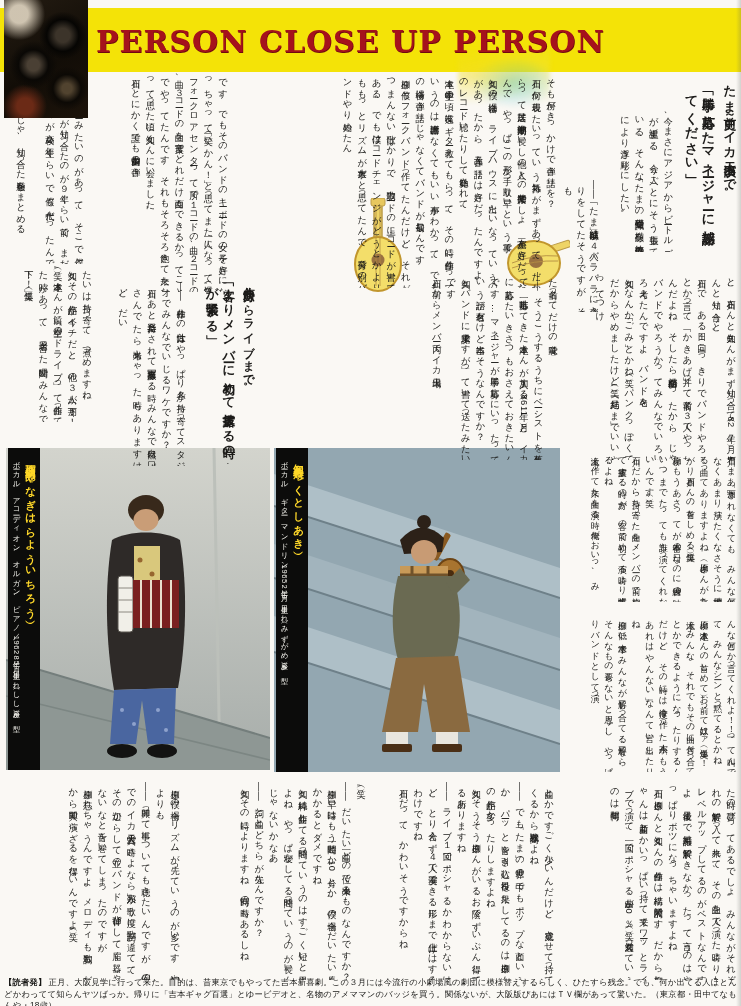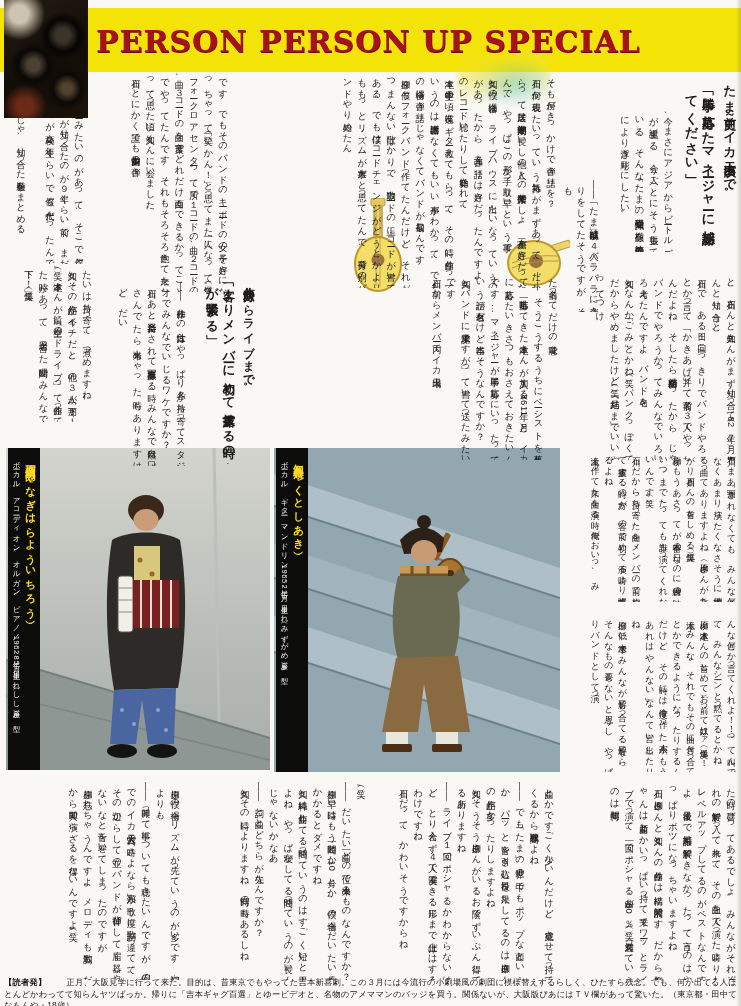--- a/index.html
+++ b/index.html
@@ -88,30 +88,30 @@
   
   .doodle{position:absolute;z-index:1;opacity:0.85;}
   .doodle1{left:352px;top:198px;}
   .doodle2{left:506px;top:234px;}
 
   
   .reader{
     position:absolute;left:4px;top:977px;width:733px;z-index:2;
     font-size:8.3px;line-height:1.4;letter-spacing:0.2px;color:#161614;text-align:justify;
   }
-  .reader-label{font-weight:700;margin-right:20px;}
+  .reader-label{font-weight:700;margin-right:2px;}
 </style>
 </head>
 <body>
 
 <div class="page">
 
   <div class="band"></div>
   <div class="top-photo"></div>
-  <h1 class="page-title">PERSON PERSON UP SPECIAL</h1>
+  <h1 class="page-title">PERSON CLOSE UP PERSON</h1>
   <div class="print-bleed"></div>
   <div class="edge-shadow"></div>
 
   <svg class="doodle doodle1" width="52" height="95" viewBox="0 0 52 95">
     <rect x="22" y="3" width="8" height="42" rx="3" fill="#ecce4e" stroke="#b08a28" stroke-width="1.5"></rect>
     <rect x="19" y="0" width="14" height="8" rx="2" fill="#e4bf44" stroke="#b08a28"></rect>
     <ellipse cx="26" cy="66" rx="23" ry="27" fill="#f2da52" stroke="#b8860b" stroke-width="2"></ellipse>
     <circle cx="26" cy="62" r="6.5" fill="#8a5a22"></circle>
     <line x1="24" y1="8" x2="24" y2="88" stroke="#a87c24" stroke-width="0.8"></line>
     <line x1="28" y1="8" x2="28" y2="88" stroke="#a87c24" stroke-width="0.8"></line>

